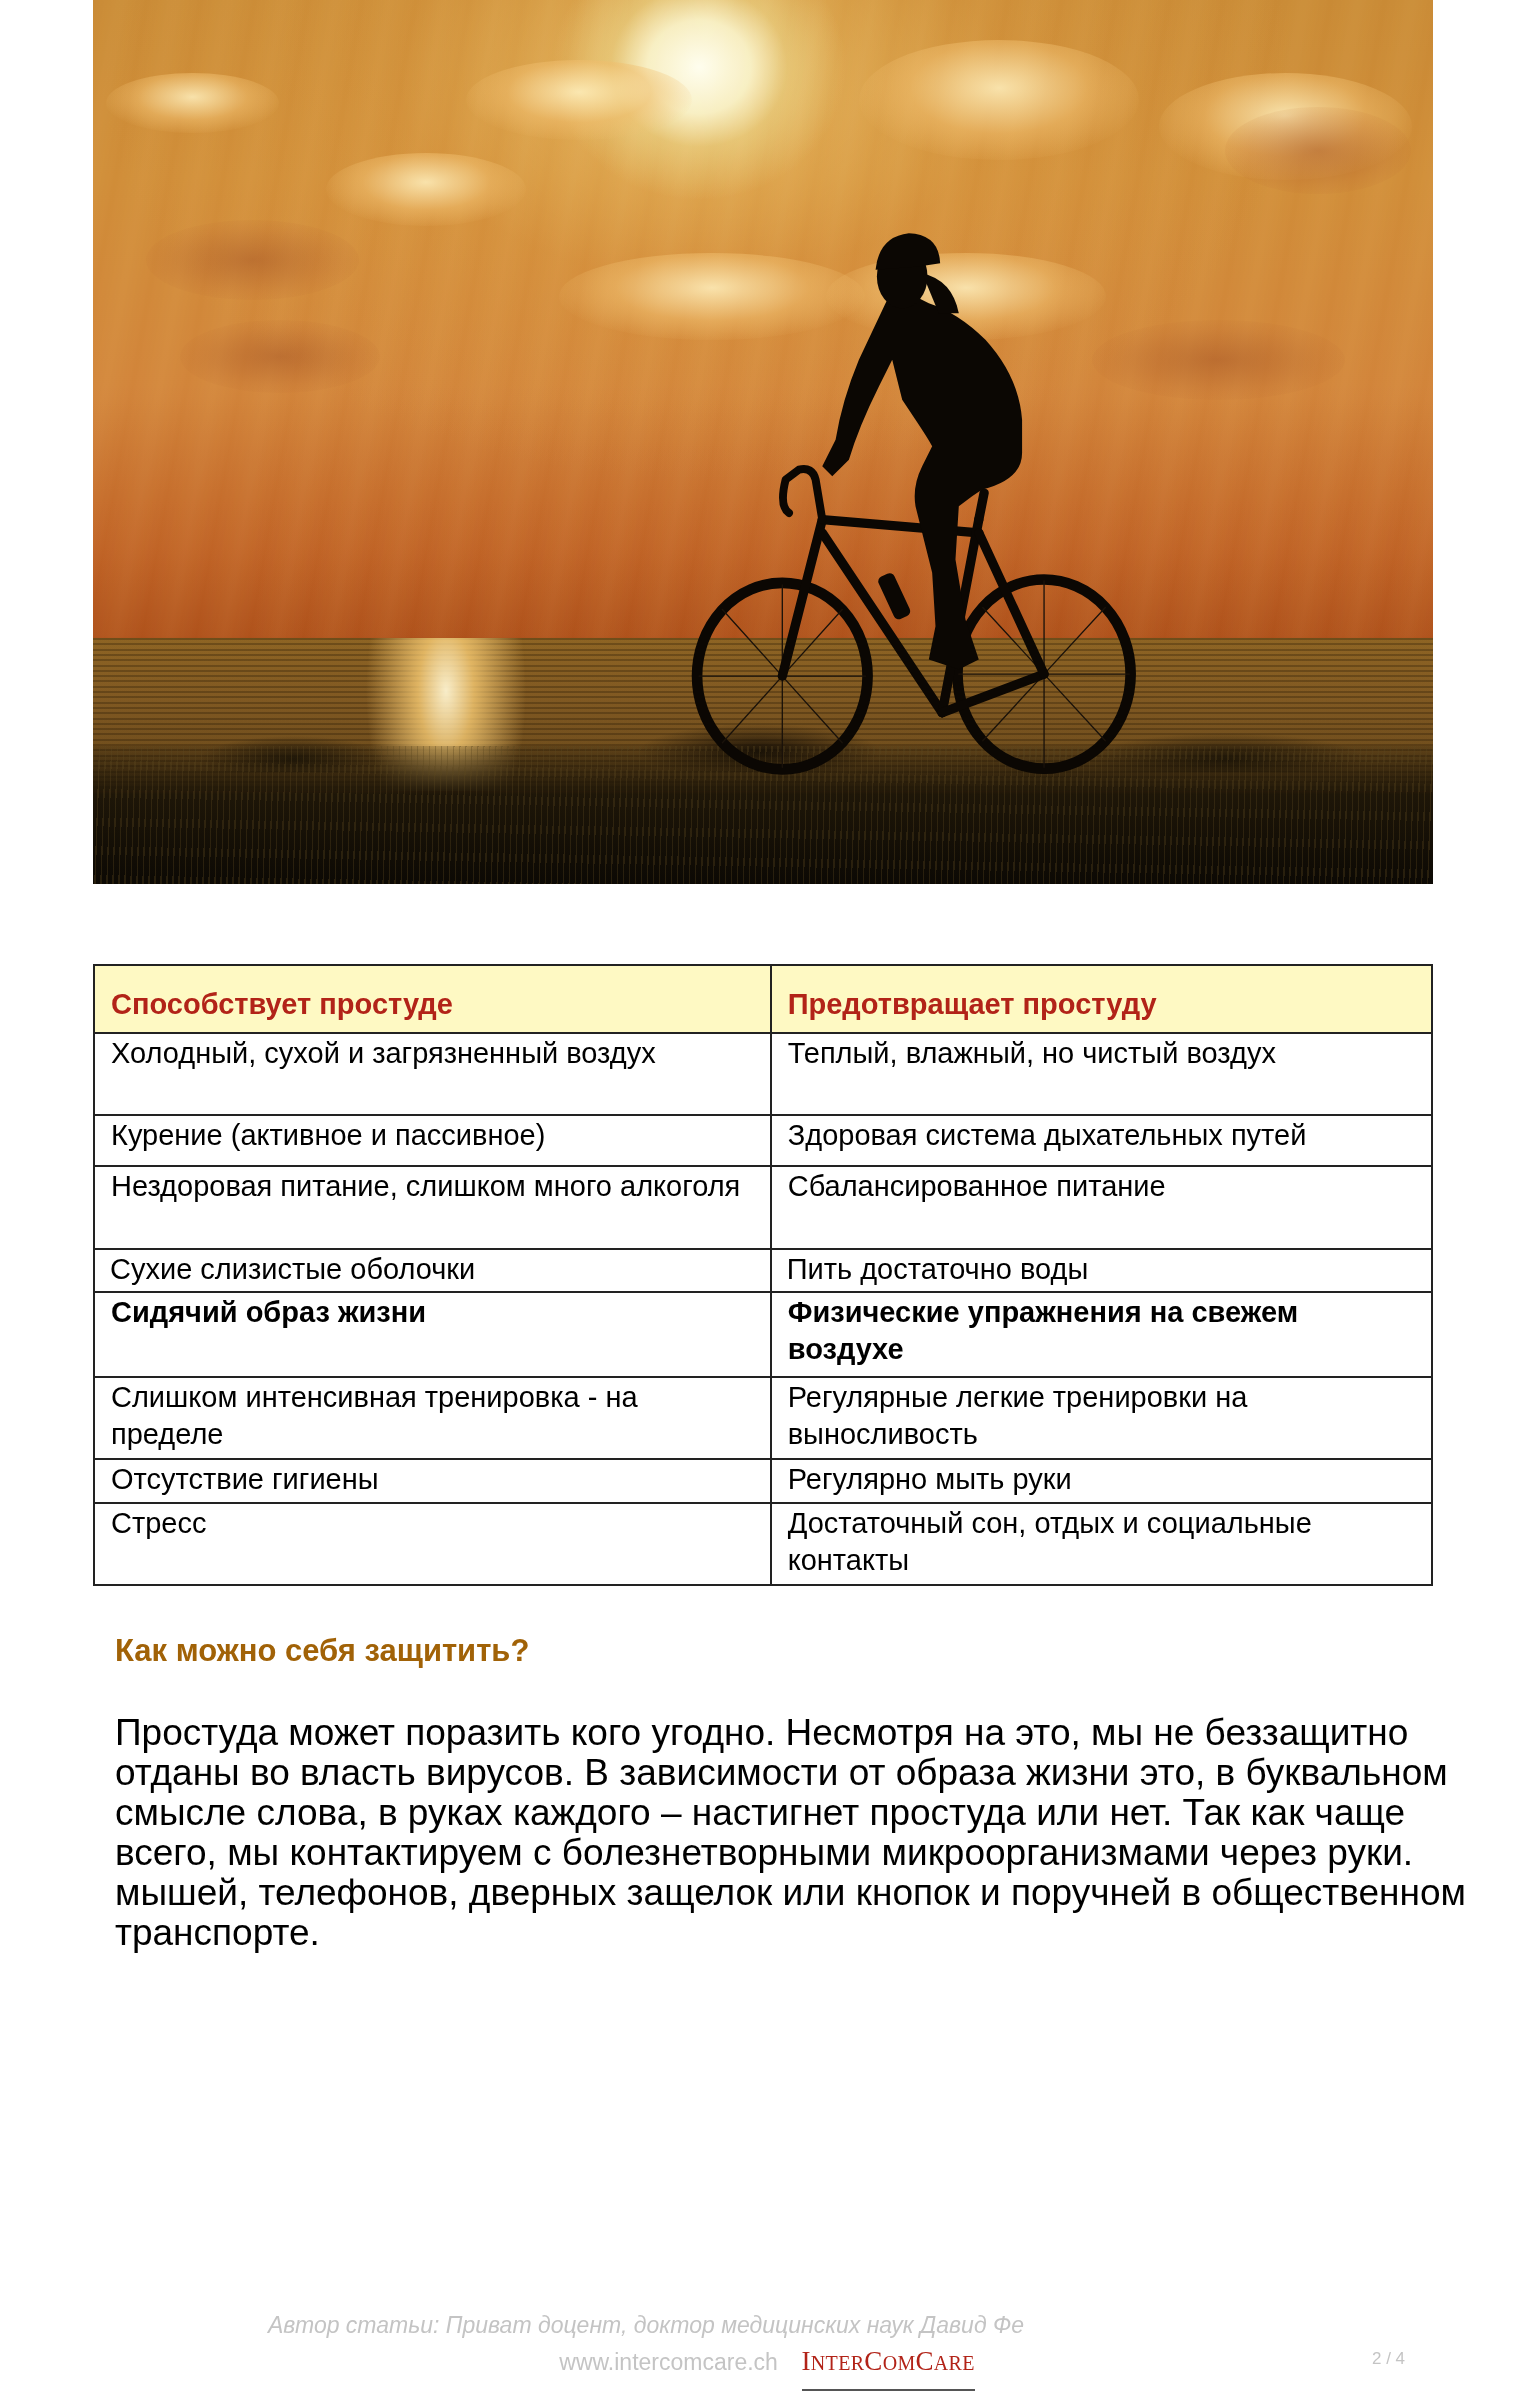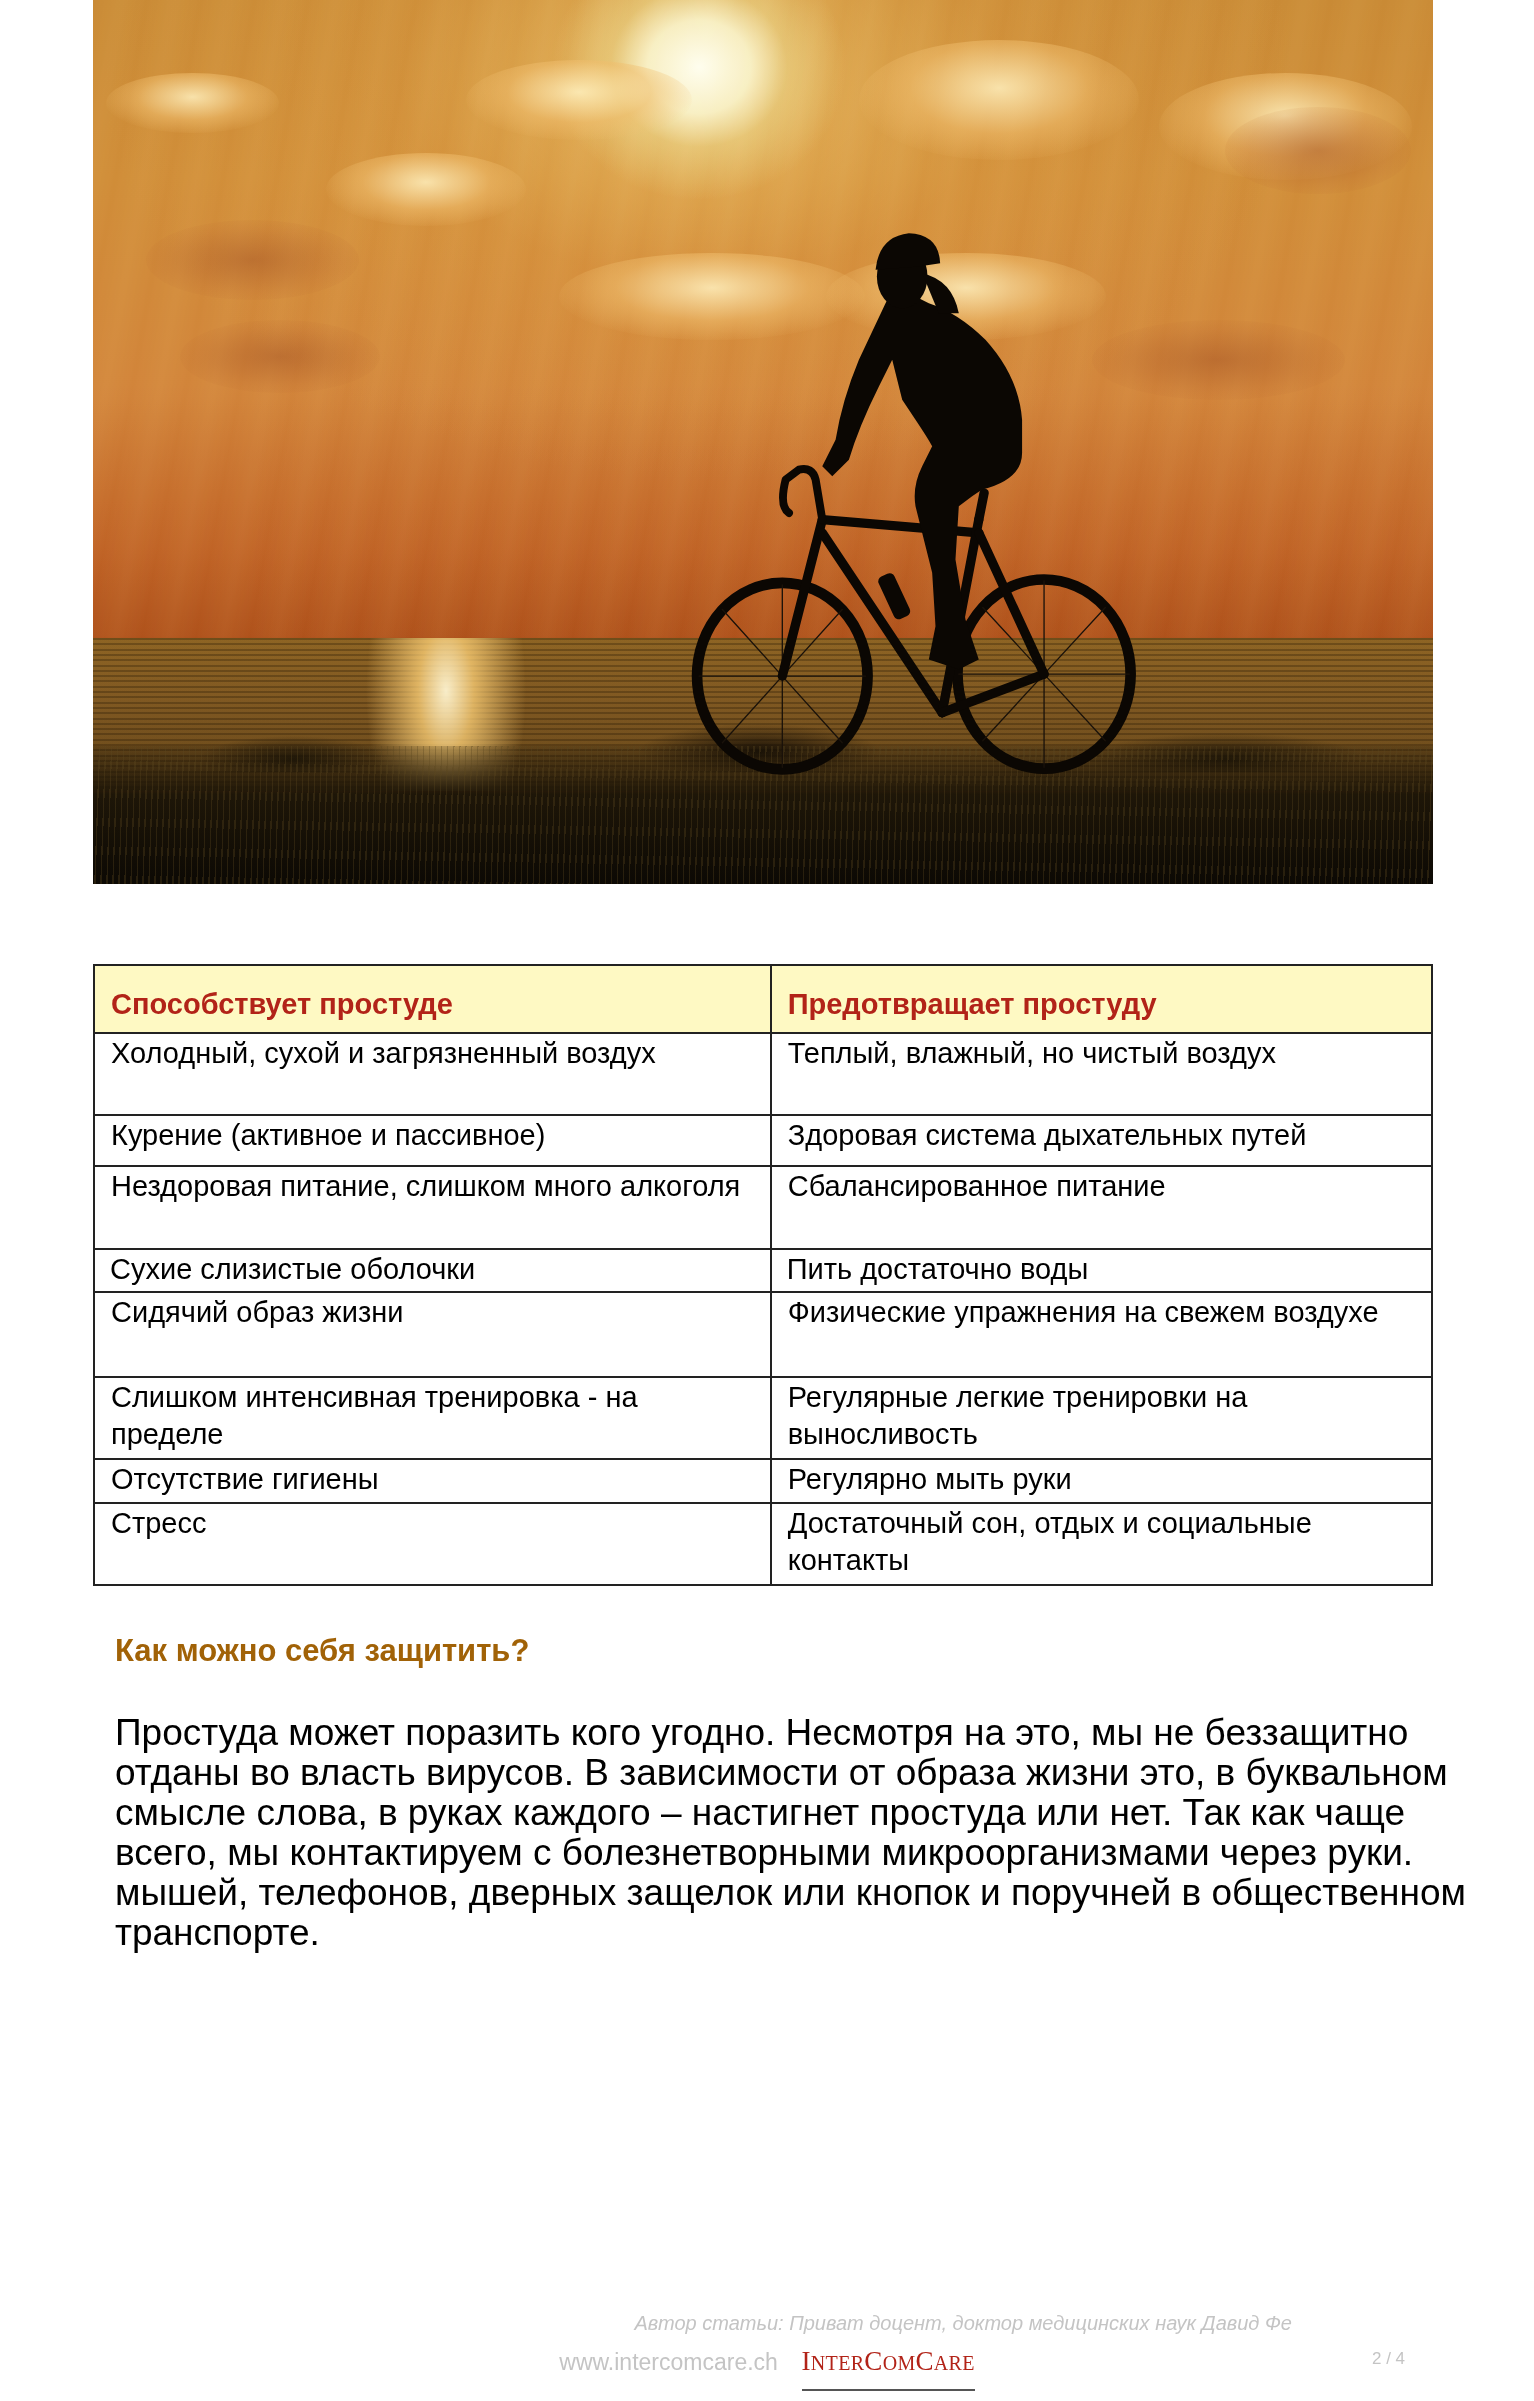--- a/index.html
+++ b/index.html
@@ -39,33 +39,33 @@
   .tbl { position: absolute; left: 93px; top: 964px; width: 1340px; border-collapse: collapse;
          font-size: 29px; line-height: 37px; }
   .tbl td, .tbl th { border: 2px solid #222; vertical-align: top; text-align: left;
          padding: 1.3px 14.7px 2.7px 16px; }
   .tbl th { background: #fef9c3; color: #b22318; font-weight: bold; height: 43px; padding-top: 20px; }
   .tbl td.c1 { width: 644px; }
   .tbl tr.r1 td { height: 76px; }
   .tbl tr.r2 td { height: 45px; }
   .tbl tr.r3 td { height: 77px; }
   .tbl tr.r4 td { height: 37px; padding-left: 15px; }
-  .tbl tr.r5 td { height: 79px; }
+  .tbl tr.r5 td { height: 79px; font-weight: bold; }
   .tbl tr.r6 td { height: 76px; }
   .tbl tr.r7 td { height: 38px; }
   .tbl tr.r8 td { height: 76px; }
 
   
   .heading { position: absolute; left: 115px; top: 1633px; font-size: 31px; font-weight: bold; color: #a16207; margin: 0; }
   .para { position: absolute; left: 115px; top: 1713px; width: 1332px; font-size: 37px; line-height: 40px; margin: 0; }
   .para span { display: block; white-space: nowrap; }
 
   
-  .footer-author { position: absolute; left: 0; width: 1292px; top: 2312px; text-align: right;
-         font-size: 20px; font-style: italic; color: #c4c4c4; }
+  .footer-author { position: absolute; left: 0; width: 1292px; top: 2312px; text-align: center;
+         font-size: 23px; font-style: italic; color: #c4c4c4; }
   .footer-line2 { position: absolute; left: 0; width: 1534px; top: 2348px; text-align: center; font-size: 23px; color: #c4c4c4; }
   .footer-url { color: #c4c4c4; margin-right: 17.3px; }
   .brand { font-family: "Liberation Serif", serif; color: #b22318; font-size: 27px; letter-spacing: 0.3px;
            border-bottom: 2.7px solid #555; padding-bottom: 12px; line-height: 27px; display: inline-block; }
   .brand .sc { font-size: 20px; }
   .page-num { position: absolute; left: 1372px; top: 2349px; font-size: 17px; color: #c4c4c4; }
 </style>
 </head>
 <body>
 

